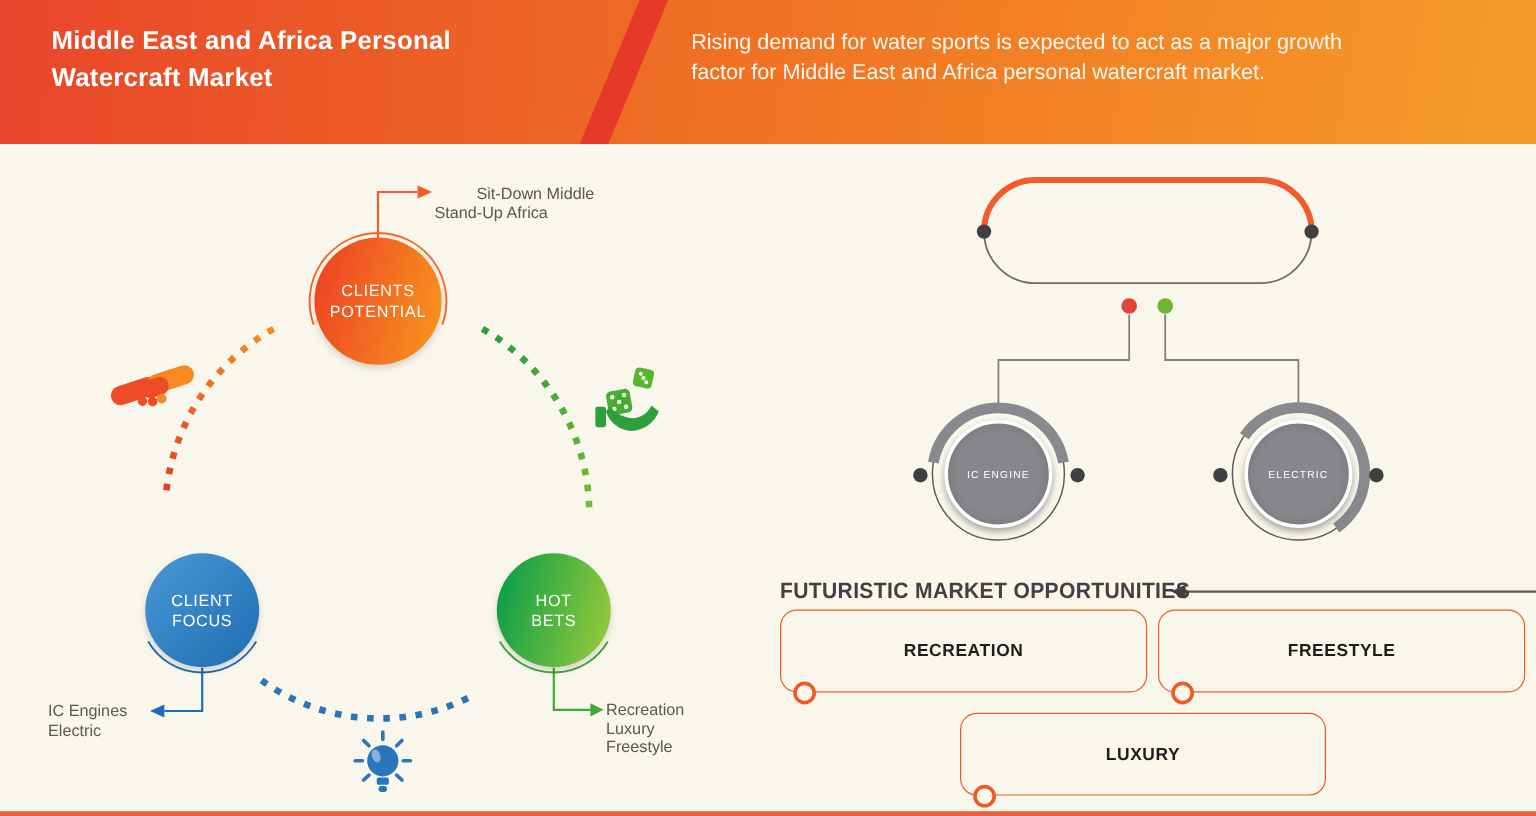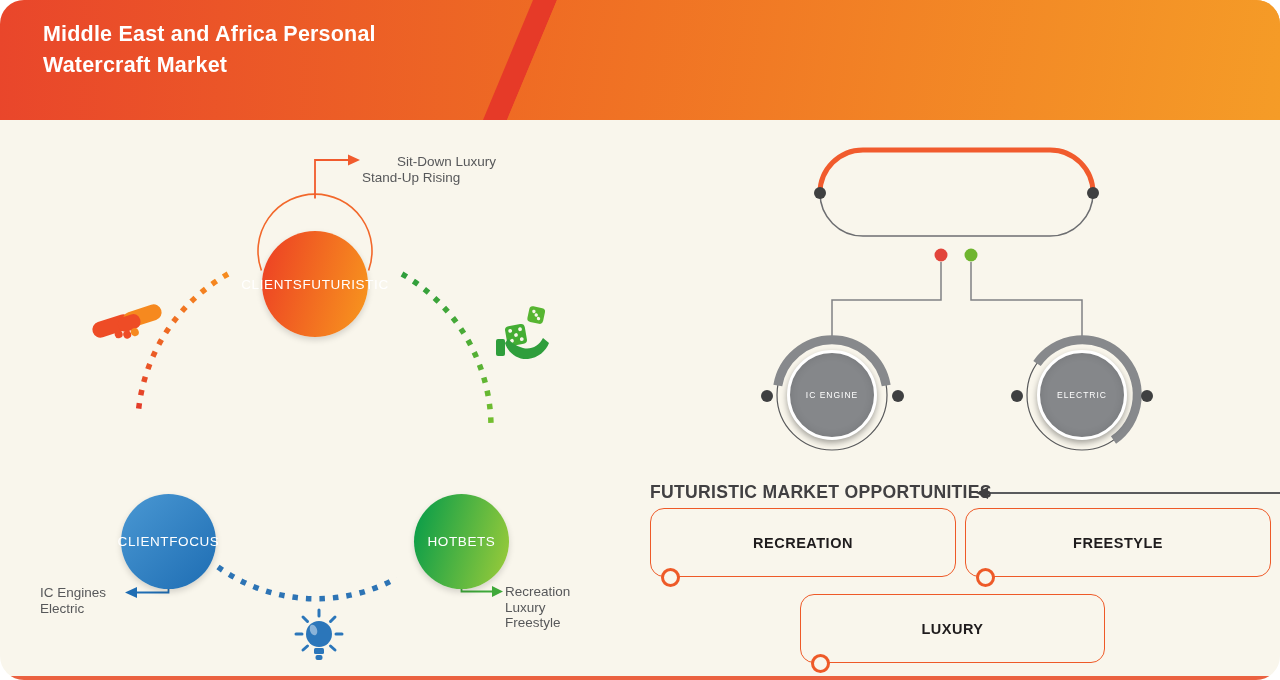--- a/index.html
+++ b/index.html
@@ -1,40 +1,40 @@
 <!DOCTYPE html>
 <html><head>
 <meta charset="utf-8">
 <style>
   * { margin:0; padding:0; box-sizing:border-box; }
   html,body { background:#ffffff; }
   body { font-family:"Liberation Sans", sans-serif; }
-  .canvas { position:relative; width:1280px; height:680px; background:#f9f6ec; overflow:hidden;border-radius:24px; }
+  .canvas { position:relative; width:1280px; height:680px; background:#f9f6ec; overflow:hidden; }
 
   
   .header { position:absolute; left:0; top:0; width:1280px; height:120px;
             background:linear-gradient(92deg,#e9462b 0%,#f07c20 62%,#f9a63d 100%); }
   .header-stripe-red { position:absolute; left:0; top:0; width:1280px; height:120px;
             background:#e63a28; clip-path:polygon(533px 0,557px 0,507px 120px,483px 120px); }
   .header-right-panel { position:absolute; left:0; top:0; width:1280px; height:120px;
             background:linear-gradient(100deg,#ee6223 30%,#f59c27 100%);
             clip-path:polygon(557px 0,1280px 0,1280px 120px,507px 120px); }
   .page-title { position:absolute; left:43px; top:19px; width:430px; color:#ffffff;
             font-size:21.5px; font-weight:700; line-height:1.42; letter-spacing:.2px; }
   .header-sub { position:absolute; left:576px; top:23px; width:575px; color:#fdf6ee;
             font-size:18px; font-weight:400; line-height:1.37; }
 
   
   .abs { position:absolute; }
   .overlay { position:absolute; left:0; top:0; width:1280px; height:680px; pointer-events:none; }
 
   
-  .node { position:absolute; border-radius:50%; display:flex; 
+  .node { position:absolute; border-radius:50%; display:flex; flex-direction:column;
           align-items:center; justify-content:center; color:#fff; text-align:center;
-          letter-spacing:.6px; font-weight:500; box-shadow:0 3px 6px rgba(0,0,0,.15);margin-top:33px; }
+          letter-spacing:.6px; font-weight:500; box-shadow:0 3px 6px rgba(0,0,0,.15); }
   .node span { display:block; }
   .node-potential { left:262px; top:198px; width:106px; height:106px; font-size:13.5px; line-height:17px;
           background:linear-gradient(105deg,#ed4224 5%,#f7941e 95%); }
   .node-focus { left:121px; top:461px; width:95px; height:95px; font-size:13.5px; line-height:17px;
           background:linear-gradient(135deg,#4a98d3 0%,#1e6db3 100%); }
   .node-bets { left:414px; top:461px; width:95px; height:95px; font-size:13.5px; line-height:17px;
           background:linear-gradient(105deg,#0a9d49 5%,#97ca3a 95%); }
 
   .callout { position:absolute; color:#57585a; font-size:13.5px; line-height:15.5px; }
   .callout-models { left:362px; top:154px; width:150px; }
@@ -71,20 +71,21 @@
 </style>
 </head>
 <body>
 
 <div class="canvas">
 
   <div class="header">
     <div class="header-stripe-red"></div>
     <div class="header-right-panel"></div>
     <h1 class="page-title">Middle East and Africa Personal Watercraft Market</h1>
+    <p class="header-sub">Rising demand for water sports is expected to act as a major growth factor for Middle East and Africa personal watercraft market.</p>
   </div>
 
   <svg class="overlay" viewBox="0 0 1280 680">
     <defs>
       <linearGradient id="dotOrange" x1="0" y1="0" x2="0" y2="1">
         <stop offset="0" stop-color="#f68b1f"></stop>
           <stop offset="1" stop-color="#e2372a"></stop>
       </linearGradient>
       <linearGradient id="dotGreen" x1="0" y1="0" x2="0" y2="1">
         <stop offset="0" stop-color="#2f9e3c"></stop>
@@ -125,34 +126,34 @@
     <path d="M 1037 363.5 A 55 55 0 1 1 1113.5 440" fill="none" stroke="#87898c" stroke-width="9"></path>
     <circle cx="1017" cy="396" r="6" fill="#3f4041"></circle>
     <circle cx="1147" cy="396" r="6" fill="#3f4041"></circle>
 
     <path d="M 1280 493 L 988 493" fill="none" stroke="#5a5b5d" stroke-width="2"></path>
     <polygon points="988,487 976,493 988,499" fill="#414042"></polygon>
   </svg>
 
   <div class="node node-potential">
     <span>CLIENTS</span>
-    <span>FUTURISTIC</span>
+    <span>POTENTIAL</span>
   </div>
   <div class="node node-bets">
     <span>HOT</span>
     <span>BETS</span>
   </div>
   <div class="node node-focus">
     <span>CLIENT</span>
     <span>FOCUS</span>
   </div>
 
   <div class="callout callout-models">
-    <span class="l1" style="display:block">Sit-Down Luxury</span>
-    <span style="display:block">Stand-Up Rising</span>
+    <span class="l1" style="display:block">Sit-Down Middle</span>
+    <span style="display:block">Stand-Up Africa</span>
   </div>
   <div class="callout callout-engines">
     <span style="display:block">IC Engines</span>
     <span style="display:block">Electric</span>
   </div>
   <div class="callout callout-segments">
     <span style="display:block">Recreation</span>
     <span style="display:block">Luxury</span>
     <span style="display:block">Freestyle</span>
   </div>

